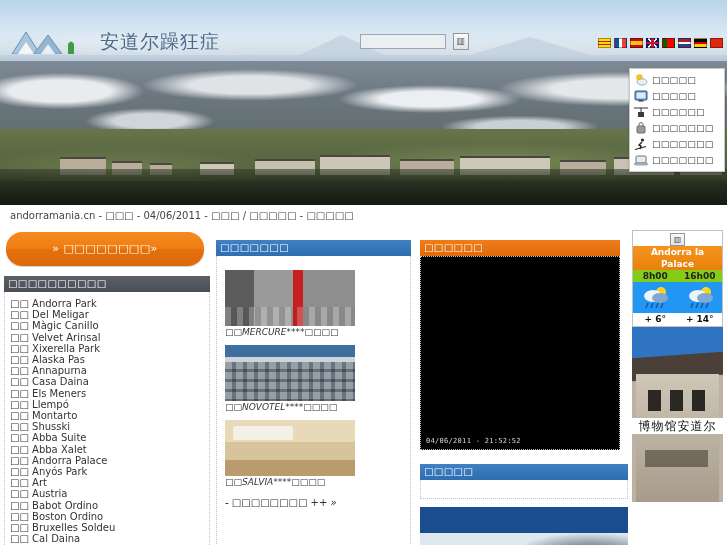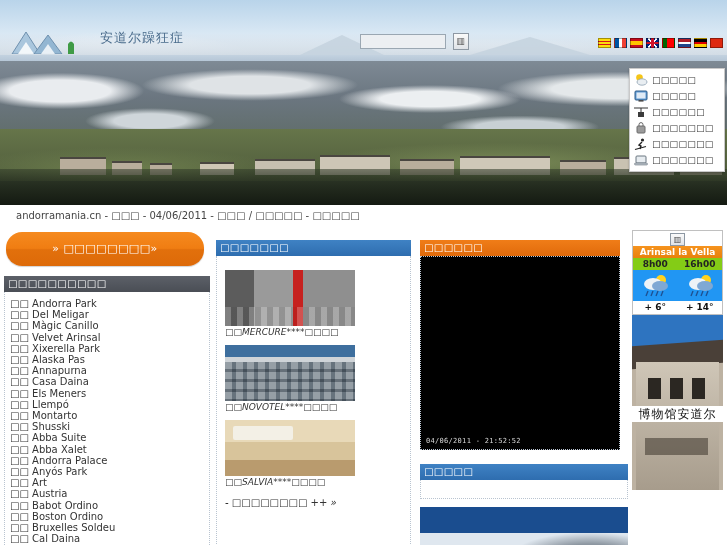--- a/index.html
+++ b/index.html
@@ -32,21 +32,21 @@
     content:"";position:absolute;bottom:0;
     border-left:42px solid transparent;border-right:42px solid transparent;
     border-bottom:20px solid rgba(196,210,222,.85);
   }
   .hdr-mtn:before{left:300px;}
   .hdr-mtn:after{left:470px;border-left-width:60px;border-right-width:60px;border-bottom-width:18px;}
   .logo{position:absolute;left:8px;top:28px;width:82px;height:26px;}
   .logo svg{display:block;}
   .site-title{
     position:absolute;left:100px;top:29px;
-    font-size:13px;color:#4a6c8c;letter-spacing:1px;
+    font-size:19px;color:#4a6c8c;letter-spacing:1px;
     font-family:Liberation Mono, monospace;
   }
   .search-wrap{position:absolute;left:360px;top:33px;}
   .search-input{
     width:80px;height:13px;border:1px solid #9aa7b2;background:#eceff2;
     font-size:9px;padding:0 2px;vertical-align:middle;color:#333;
   }
   .search-btn{
     display:inline-block;width:14px;height:15px;border:1px solid #8d98a3;
     background:linear-gradient(#fafafa,#dfe3e7);vertical-align:middle;margin-left:3px;
@@ -107,21 +107,21 @@
     background:#ffffff;border:1px solid #c9c9c9;padding:3px 2px;
     box-shadow:0 1px 2px rgba(0,0,0,.25);
   }
   .tm-item{display:flex;align-items:center;gap:4px;padding:1px 2px;cursor:pointer;}
   .tm-ico{width:14px;height:14px;flex:0 0 14px;position:relative;}
   .tm-lb{font-size:9px;color:#333;white-space:nowrap;letter-spacing:.3px;}
 
   
   .crumb{
     position:absolute;left:0;top:206px;width:727px;height:20px;
-    font-size:10px;color:#444;padding:4px 0 0 16px;box-sizing:border-box;
+    font-size:10px;color:#444;padding:4px 0 0 10px;box-sizing:border-box;
     background:#fff;
   }
 
   
   .cols{position:absolute;left:0;top:228px;width:727px;height:317px;}
 
   
   .colL{position:absolute;left:4px;top:0;width:206px;}
   .promo{
     display:block;width:198px;height:34px;margin:4px 0 0 2px;
@@ -405,21 +405,21 @@
       <div class="panel-h blue" style="margin-top:14px;width:208px;box-sizing:border-box;">□□□□□</div>
       <div style="border:1px dotted #b9c4d0;border-top:none;height:18px;background:#fff;"></div>
       <div class="ski"></div>
     </div>
 
     <div class="colX">
       <div class="wx">
         <div class="wx-top">
           <span class="wx-btn">▥</span>
         </div>
-        <div class="wx-city">Arinsal la Vella</div>
+        <div class="wx-city">Andorra la Palace</div>
         <div class="wx-hours">
           <div>8h00</div>
           <div>16h00</div>
         </div>
         <div class="wx-icons">
           <span class="wx-cell">
             <svg width="30" height="26" viewBox="0 0 30 26">
               <circle cx="21" cy="7" r="5" fill="#ffd21f"></circle>
               <ellipse cx="13" cy="11" rx="9" ry="6" fill="#eef3f7"></ellipse>
               <ellipse cx="20" cy="13" rx="8" ry="5" fill="#7fa8d4"></ellipse>

